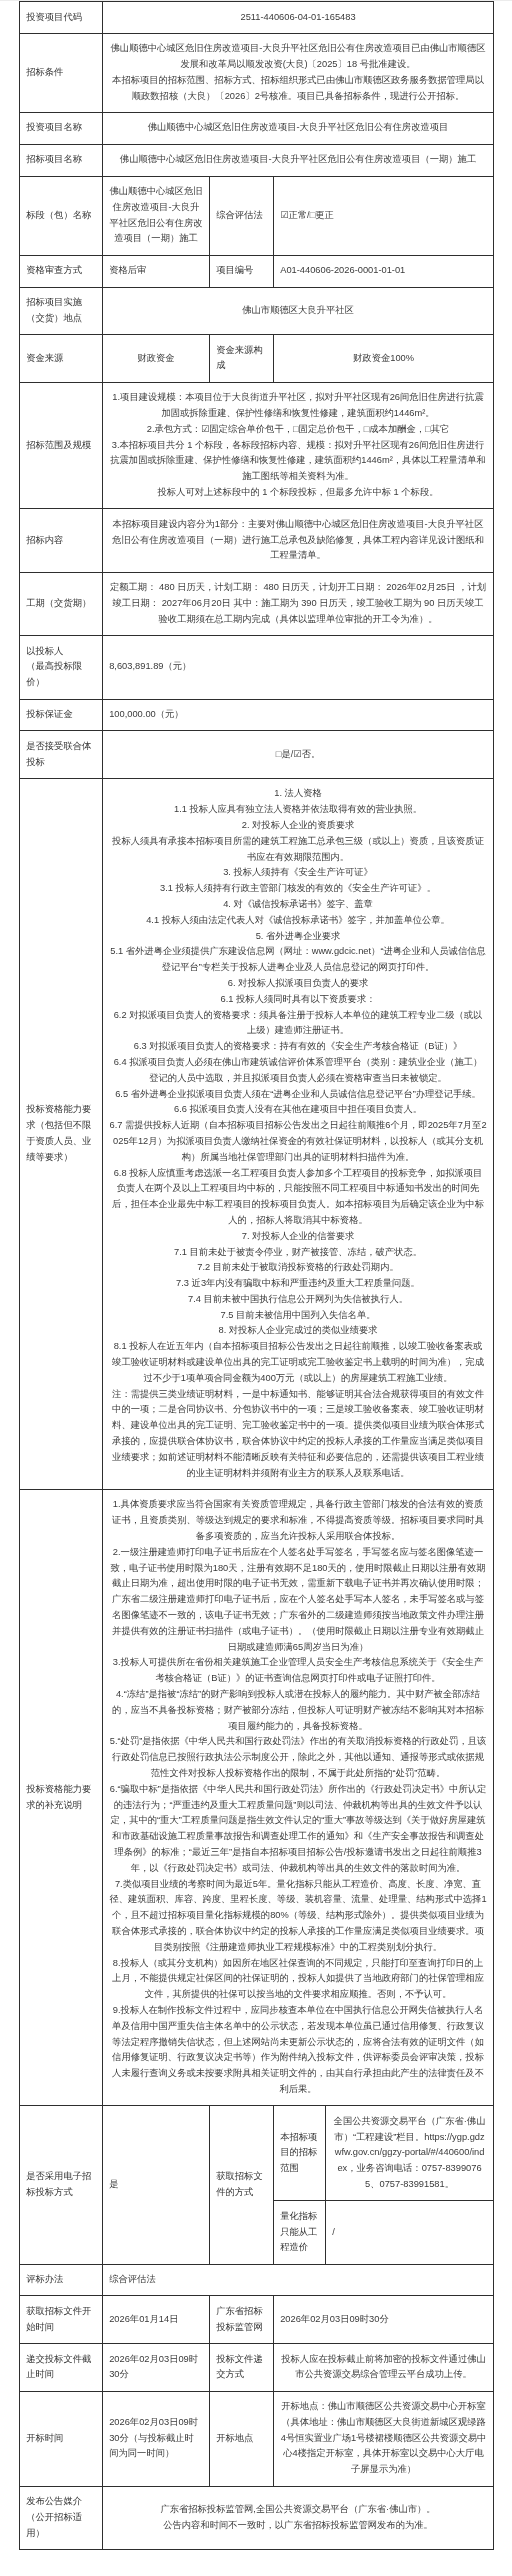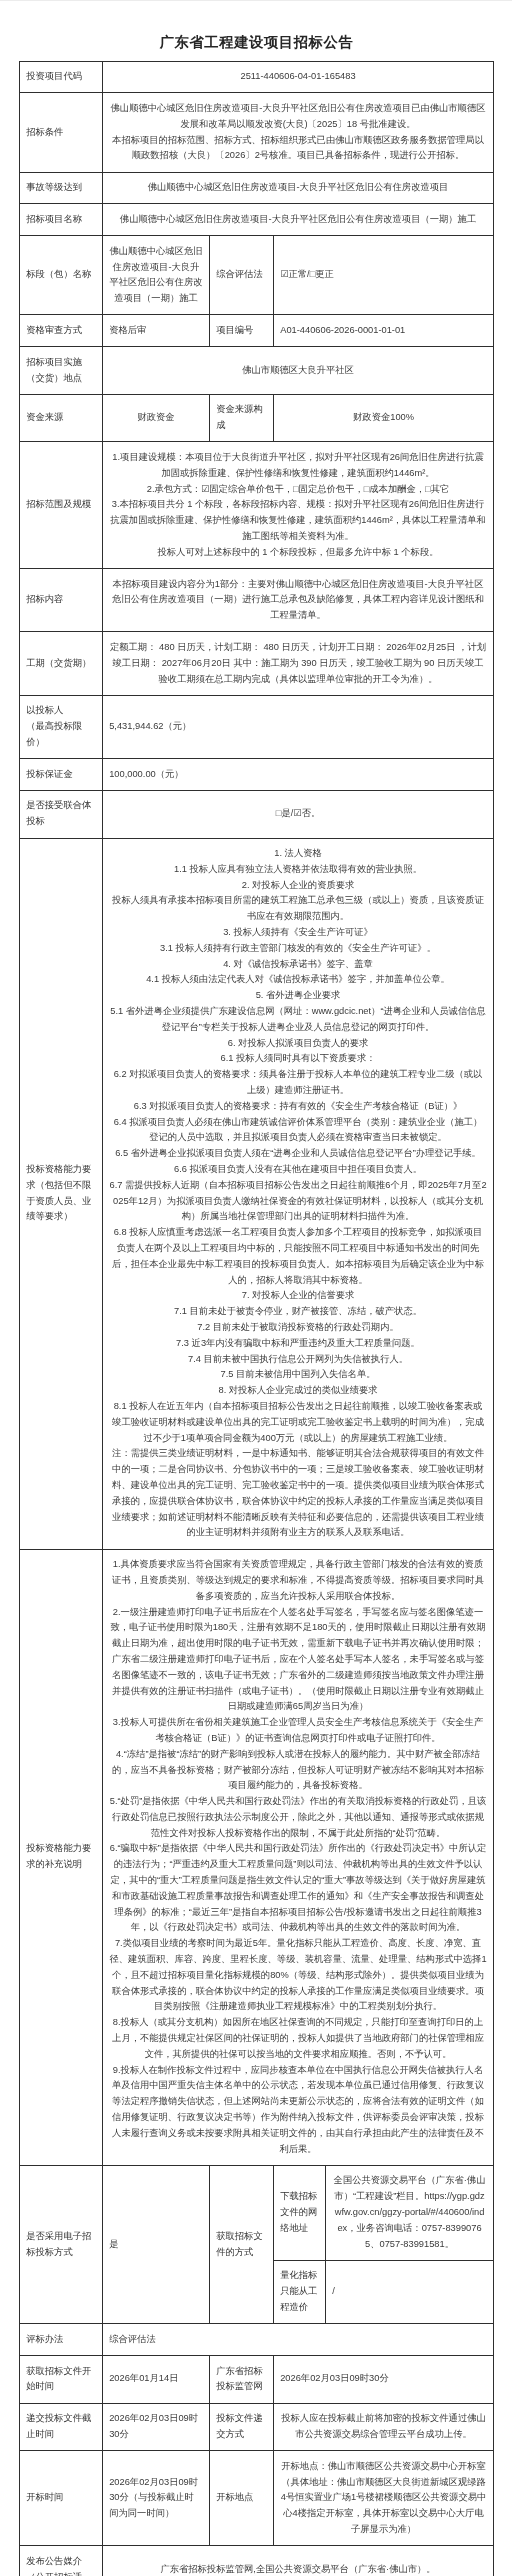--- a/index.html
+++ b/index.html
@@ -43,41 +43,40 @@
     color:#333333;
     font-family:Liberation Mono, monospace;
   }
   td.c{text-align:left;}
   td.l{text-align:center;border-radius:15px;}
 </style>
 </head>
 <body>
 
 <div class="page">
-  <div class="title">广东省工程建设项目招标公告</div>
   <table class="announcement">
     <colgroup>
       <col class="c1">
         <col class="c2">
         <col class="c3">
         <col class="c4">
         <col class="c5">
     </colgroup>
     <tbody>
         <tr>
           <td class="hd">投资项目代码</td>
           <td colspan="4" class=" l">2511-440606-04-01-165483</td>
         </tr>
         <tr>
           <td class="hd">招标条件</td>
           <td colspan="4" class=" l">佛山顺德中心城区危旧住房改造项目-大良升平社区危旧公有住房改造项目已由佛山市顺德区发展和改革局以顺发改资(大良)〔2025〕18 号批准建设。
 本招标项目的招标范围、招标方式、招标组织形式已由佛山市顺德区政务服务数据管理局以顺政数招核（大良）〔2026〕2号核准。项目已具备招标条件，现进行公开招标。</td>
         </tr>
         <tr>
-          <td class="hd">事故等级达到</td>
+          <td class="hd">投资项目名称</td>
           <td colspan="4" class=" l">佛山顺德中心城区危旧住房改造项目-大良升平社区危旧公有住房改造项目</td>
         </tr>
         <tr>
           <td class="hd">招标项目名称</td>
           <td colspan="4" class=" l">佛山顺德中心城区危旧住房改造项目-大良升平社区危旧公有住房改造项目（一期）施工</td>
         </tr>
         <tr>
           <td class="hd">标段（包）名称</td>
           <td class=" l">佛山顺德中心城区危旧住房改造项目-大良升平社区危旧公有住房改造项目（一期）施工</td>
           <td class="hd">综合评估法</td>
@@ -110,21 +109,21 @@
           <td class="hd">招标内容</td>
           <td colspan="4" class=" l">本招标项目建设内容分为1部分：主要对佛山顺德中心城区危旧住房改造项目-大良升平社区危旧公有住房改造项目（一期）进行施工总承包及缺陷修复，具体工程内容详见设计图纸和工程量清单。</td>
         </tr>
         <tr>
           <td class="hd">工期（交货期）</td>
           <td colspan="4" class=" l">定额工期： 480 日历天，计划工期： 480 日历天，计划开工日期： 2026年02月25日 ，计划竣工日期： 2027年06月20日 其中：施工期为 390 日历天，竣工验收工期为 90 日历天竣工验收工期须在总工期内完成（具体以监理单位审批的开工令为准）。</td>
         </tr>
         <tr>
           <td class="hd">以投标人
 （最高投标限价）</td>
-          <td colspan="4" class=" c">5,431,944.62（元）</td>
+          <td colspan="4" class=" c">8,603,891.89（元）</td>
         </tr>
         <tr>
           <td class="hd">投标保证金</td>
           <td colspan="4" class=" c">100,000.00（元）</td>
         </tr>
         <tr>
           <td class="hd">是否接受联合体投标</td>
           <td colspan="4" class=" l">□是/☑否。</td>
         </tr>
         <tr>
@@ -167,21 +166,21 @@
 5.“处罚”是指依据《中华人民共和国行政处罚法》作出的有关取消投标资格的行政处罚，且该行政处罚信息已按照行政执法公示制度公开，除此之外，其他以通知、通报等形式或依据规范性文件对投标人投标资格作出的限制，不属于此处所指的“处罚”范畴。
 6.“骗取中标”是指依据《中华人民共和国行政处罚法》所作出的《行政处罚决定书》中所认定的违法行为；“严重违约及重大工程质量问题”则以司法、仲裁机构等出具的生效文件予以认定，其中的“重大”工程质量问题是指生效文件认定的“重大”事故等级达到《关于做好房屋建筑和市政基础设施工程质量事故报告和调查处理工作的通知》和《生产安全事故报告和调查处理条例》的标准；“最近三年”是指自本招标项目招标公告/投标邀请书发出之日起往前顺推3年，以《行政处罚决定书》或司法、仲裁机构等出具的生效文件的落款时间为准。
 7.类似项目业绩的考察时间为最近5年。量化指标只能从工程造价、高度、长度、净宽、直径、建筑面积、库容、跨度、里程长度、等级、装机容量、流量、处理量、结构形式中选择1个，且不超过招标项目量化指标规模的80%（等级、结构形式除外）。提供类似项目业绩为联合体形式承接的，联合体协议中约定的投标人承接的工作量应满足类似项目业绩要求。项目类别按照《注册建造师执业工程规模标准》中的工程类别划分执行。
 8.投标人（或其分支机构）如因所在地区社保查询的不同规定，只能打印至查询打印日的上上月，不能提供规定社保区间的社保证明的，投标人如提供了当地政府部门的社保管理相应文件，其所提供的社保可以按当地的文件要求相应顺推。否则，不予认可。
 9.投标人在制作投标文件过程中，应同步核查本单位在中国执行信息公开网失信被执行人名单及信用中国严重失信主体名单中的公示状态，若发现本单位虽已通过信用修复、行政复议等法定程序撤销失信状态，但上述网站尚未更新公示状态的，应将合法有效的证明文件（如信用修复证明、行政复议决定书等）作为附件纳入投标文件，供评标委员会评审决策，投标人未履行查询义务或未按要求附具相关证明文件的，由其自行承担由此产生的法律责任及不利后果。</td>
         </tr>
         <tr>
           <td rowspan="2" class="hd">是否采用电子招标投标方式</td>
           <td rowspan="2" class=" c">是</td>
           <td rowspan="2" class="hd">获取招标文件的方式</td>
-          <td class="hd">下载招标文件的网络地址</td>
+          <td class="hd">本招标项目的招标范围</td>
           <td class=" l">全国公共资源交易平台（广东省·佛山市）“工程建设”栏目。https://ygp.gdzwfw.gov.cn/ggzy-portal/#/440600/index，业务咨询电话：0757-83990765、0757-83991581。</td>
         </tr>
         <tr>
           <td class="hd">量化指标只能从工程造价</td>
           <td class=" c">/</td>
         </tr>
         <tr>
           <td class="hd">评标办法</td>
           <td colspan="4" class=" c">综合评估法</td>
         </tr>

